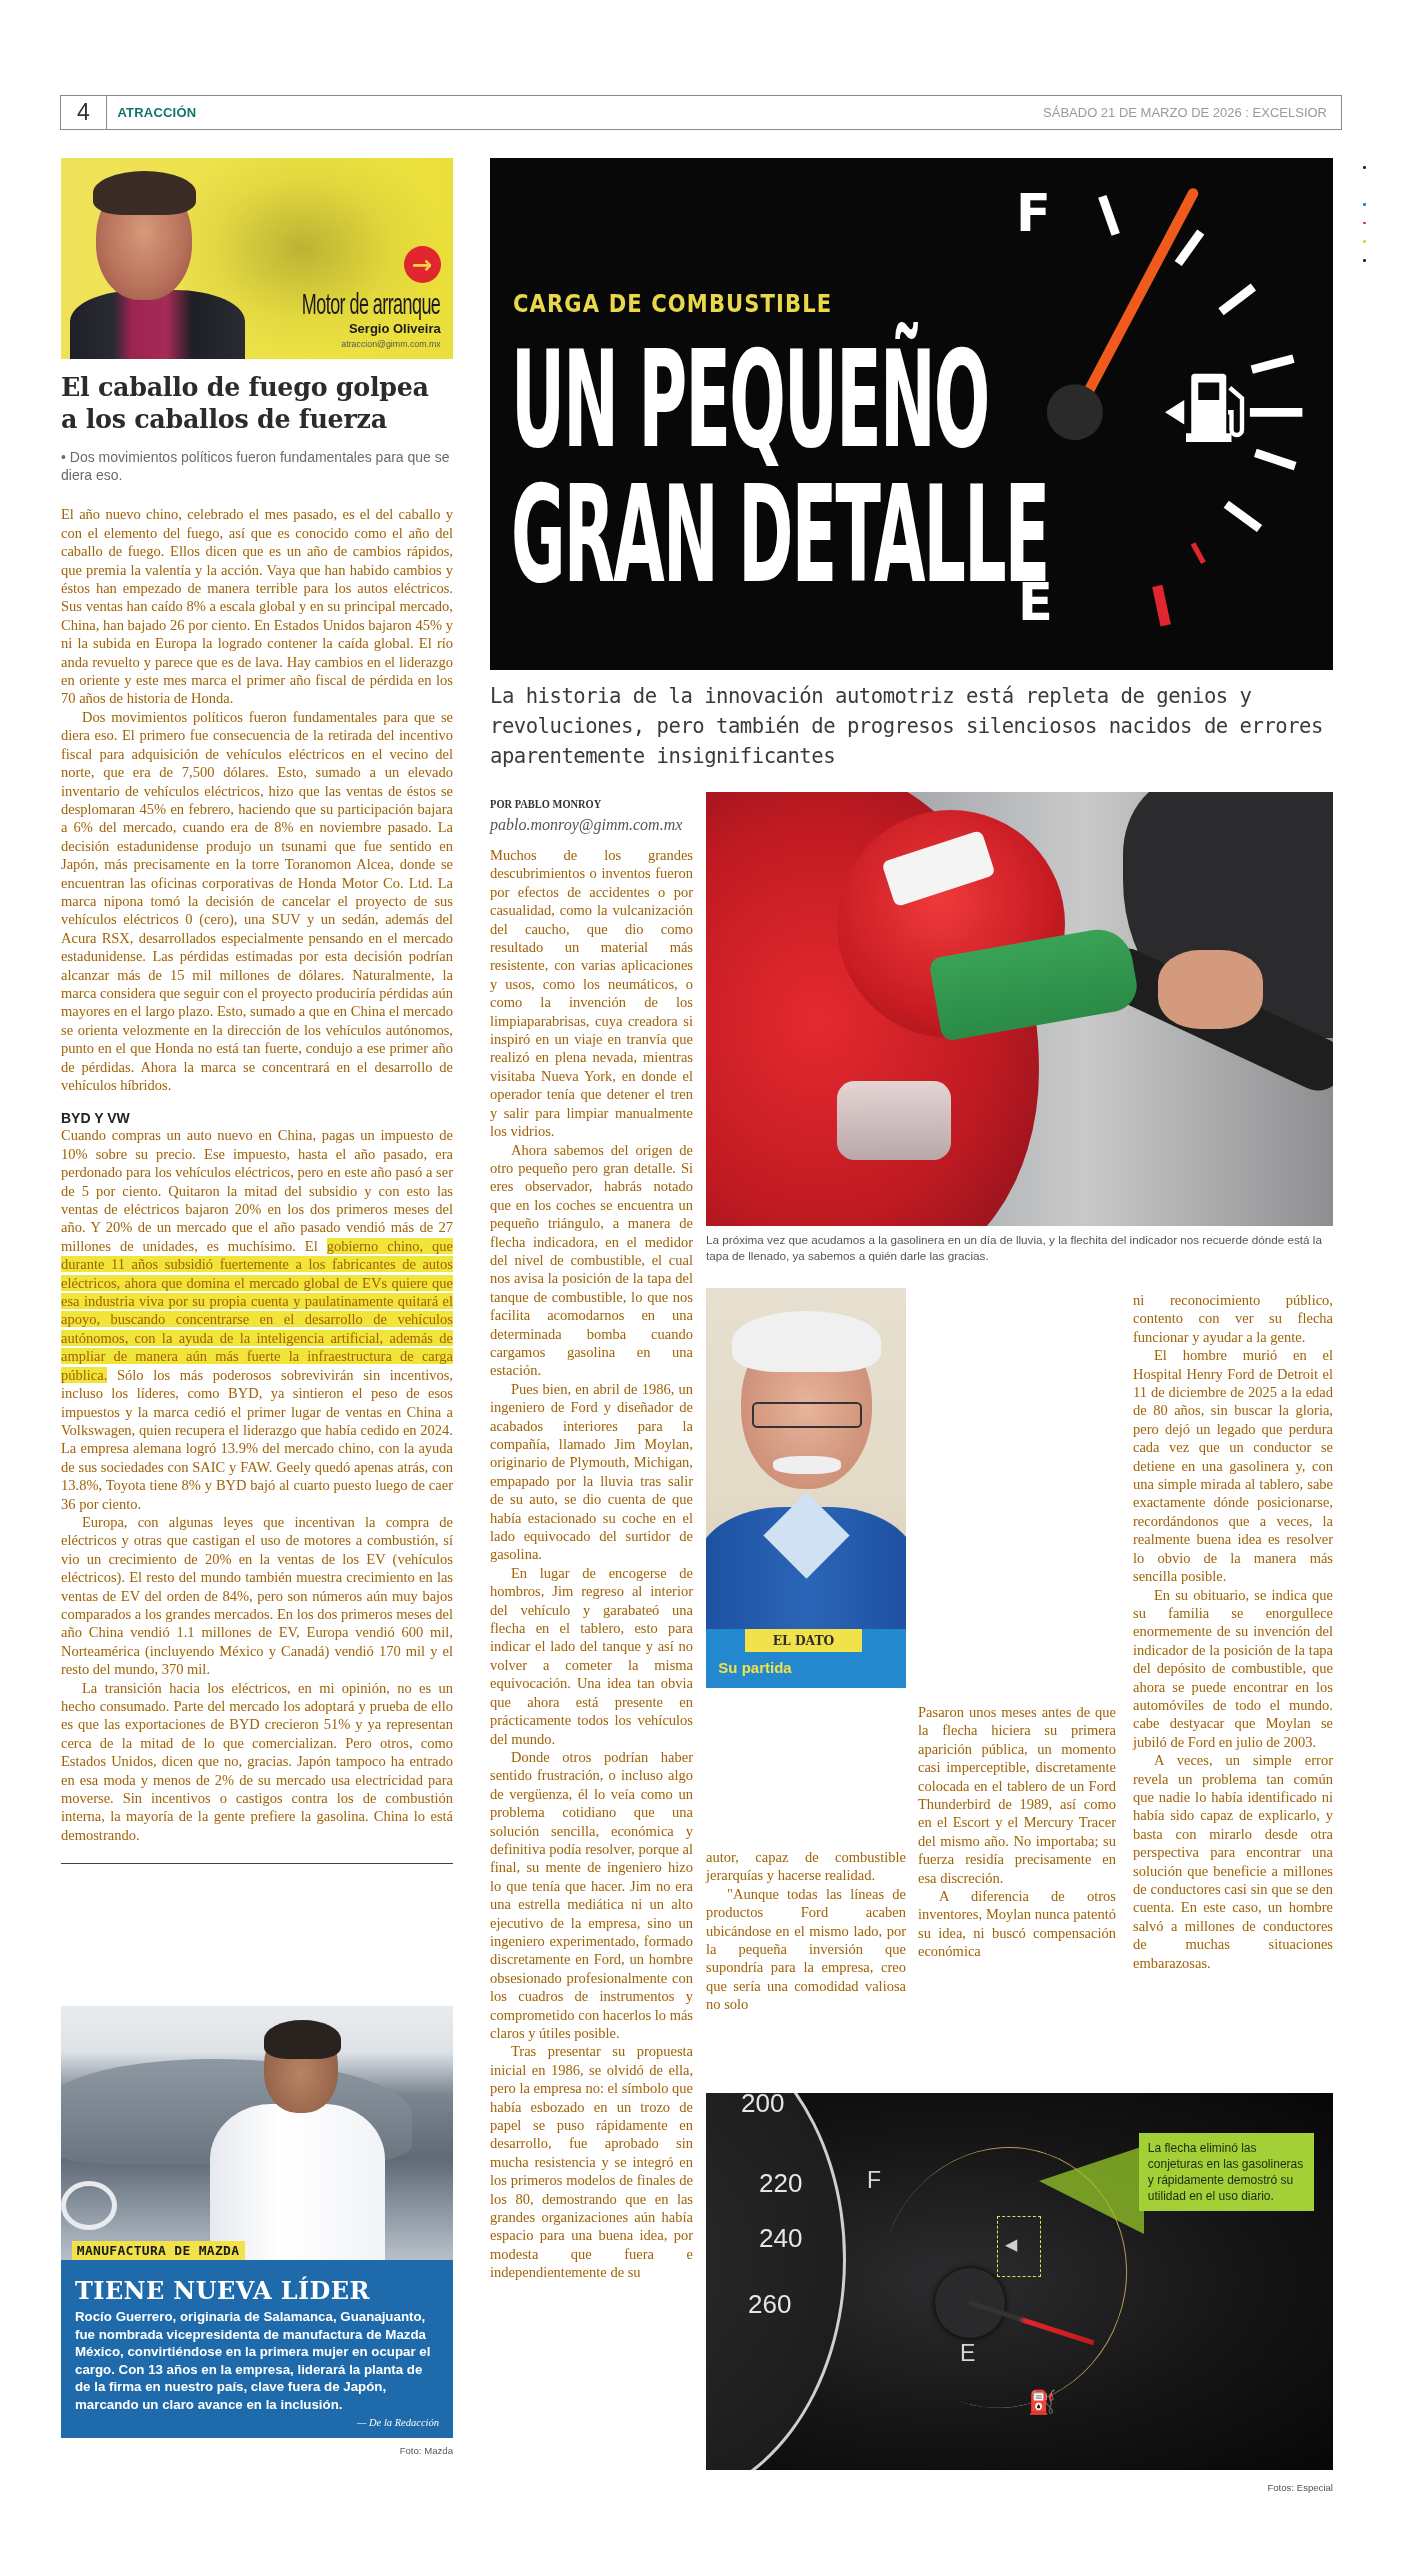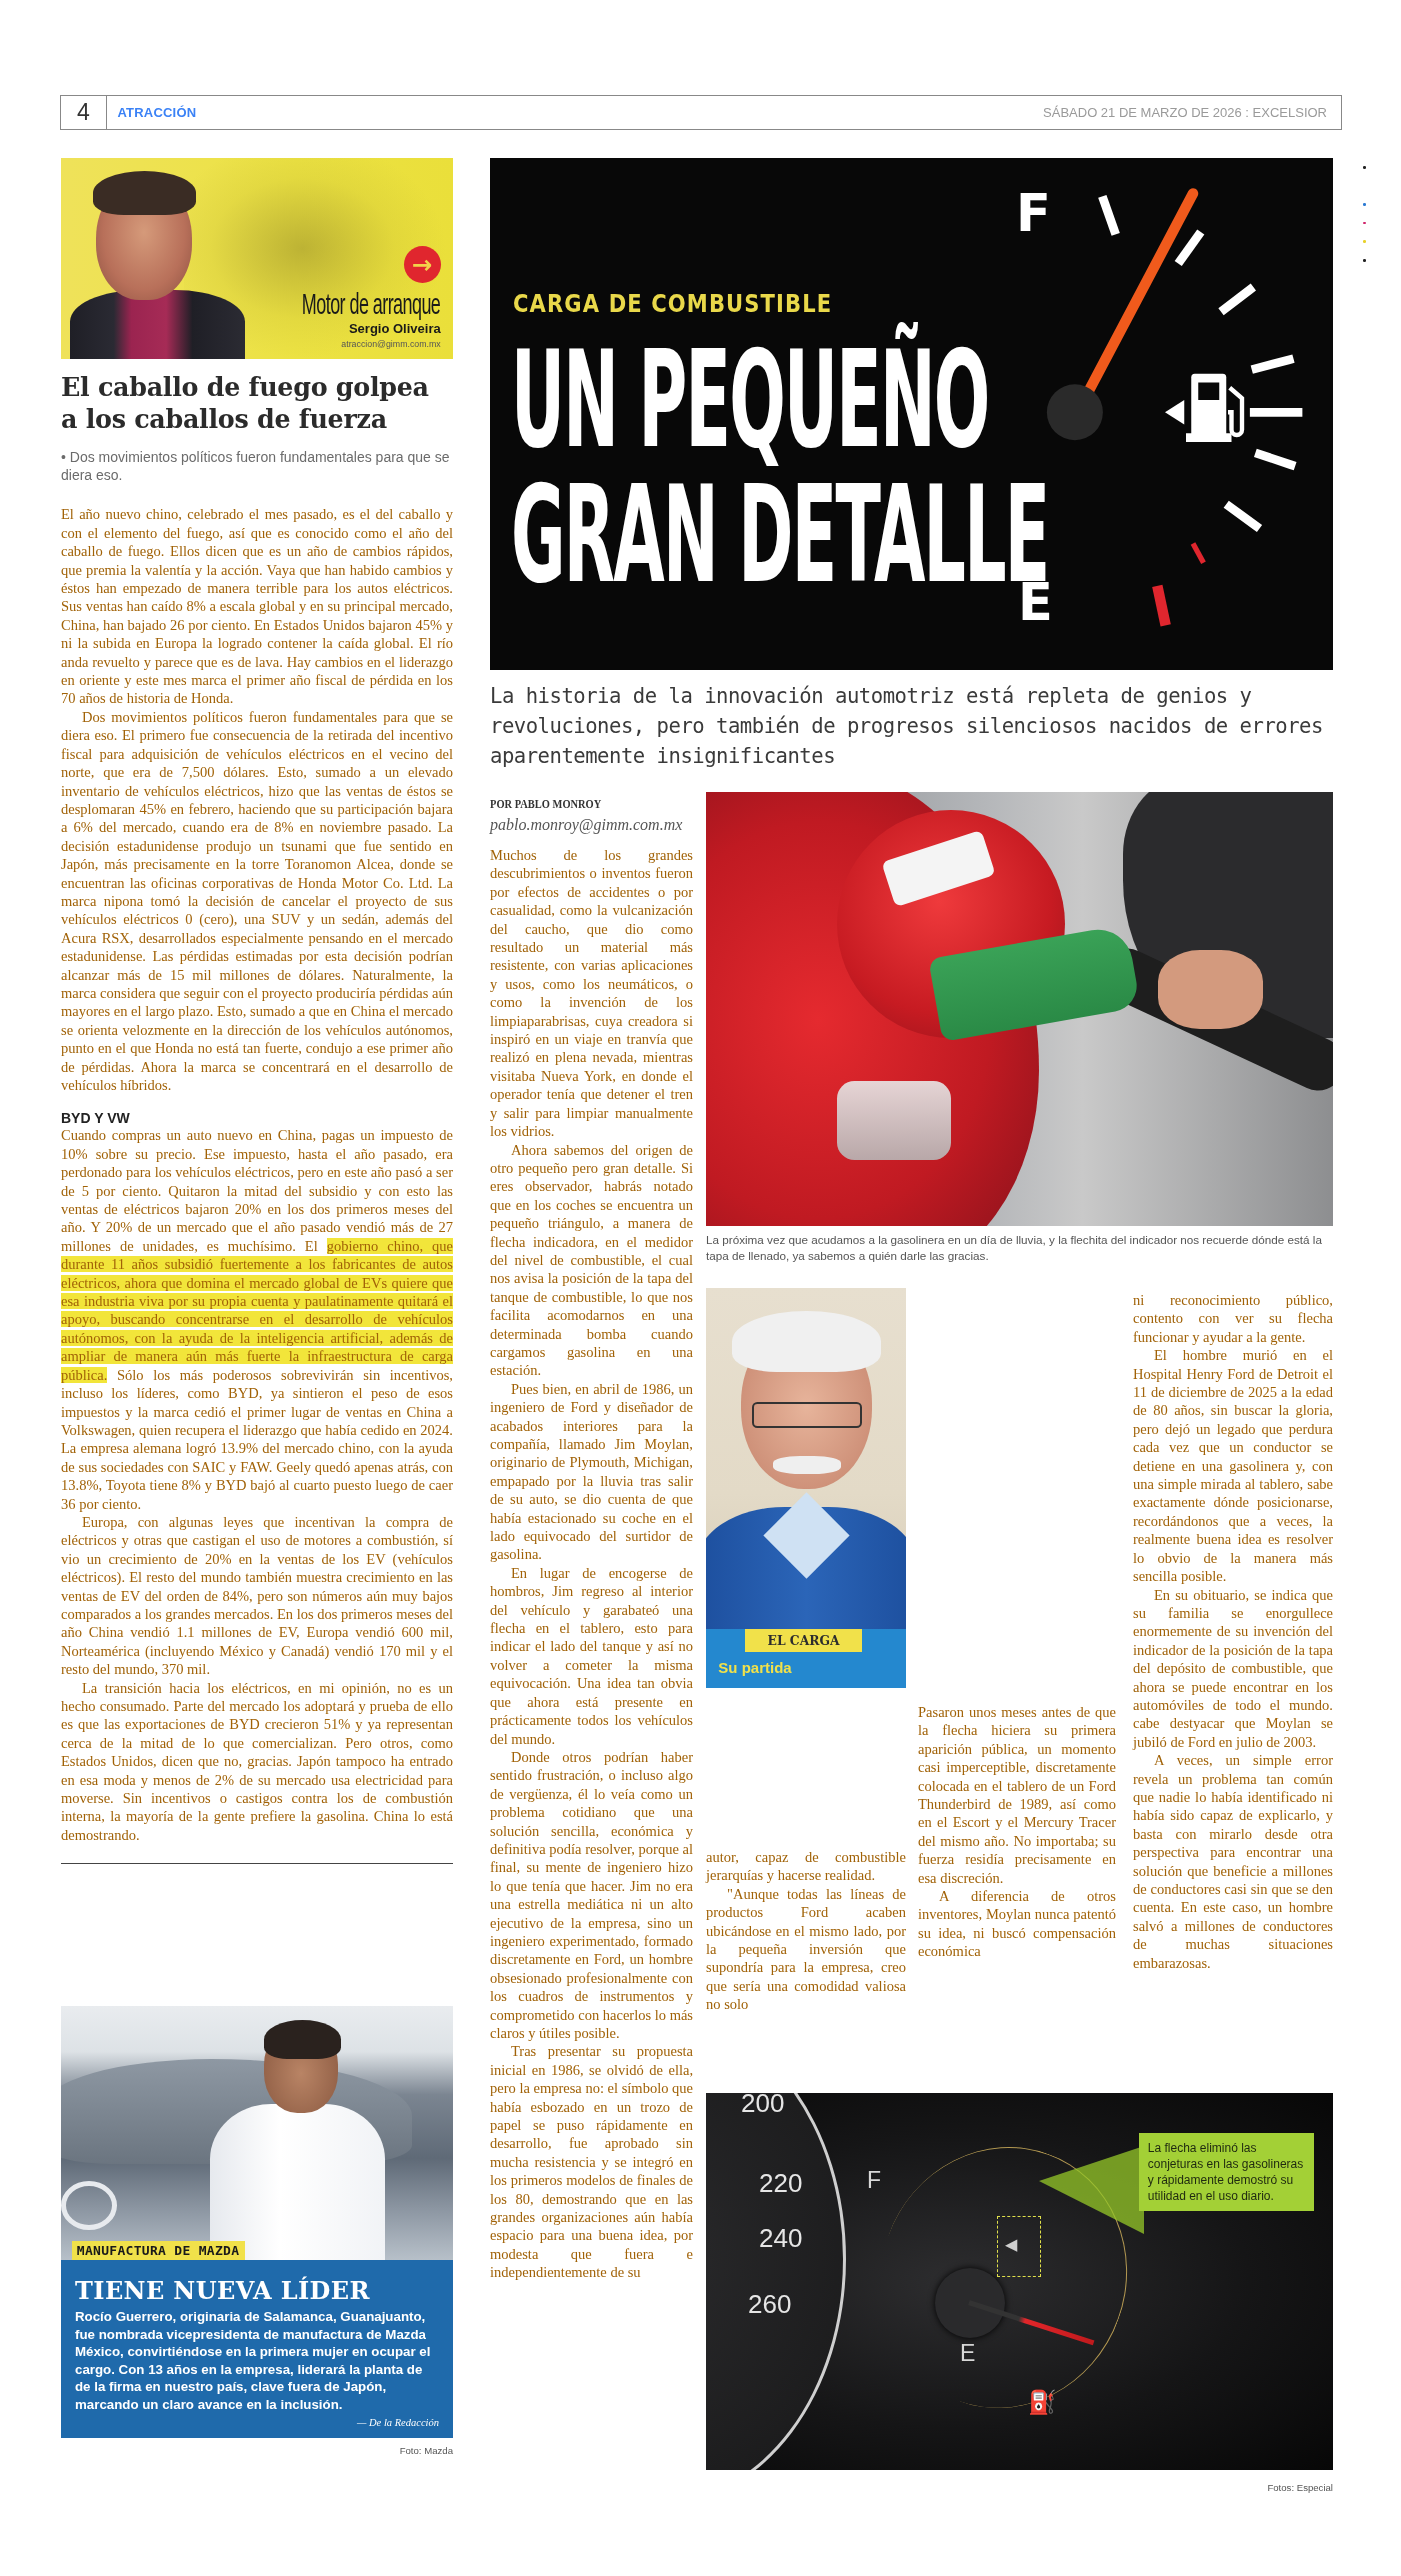--- a/index.html
+++ b/index.html
@@ -2,21 +2,21 @@
 <html style="font-size:14px"><head>
 <meta charset="utf-8">
 <style>
   * { box-sizing: border-box; margin: 0; padding: 0; }
   html, body { width: 1401px; height: 2576px; background: #ffffff; overflow: hidden; }
   body { position: relative; font-family: "Liberation Serif", serif; color: #2a2a2a; }
 
   
   .pagebar { position: absolute; left: 60px; top: 95px; width: 1282px; height: 35px; border: 0.9px solid #888; display: flex; align-items: center; }
   .pagebar .num { width: 46px; height: 100%; border-right: 0.9px solid #888; display: flex; align-items: center; justify-content: center; font-family: "Liberation Sans", sans-serif; font-size: 23px; color: #333; }
-  .pagebar .sec { padding-left: 10.5px; font-family: "Liberation Sans", sans-serif; font-size: 13px; font-weight: bold; color: #3b82f6; letter-spacing: 0.2px; }
+  .pagebar .sec { padding-left: 10.5px; font-family: "Liberation Sans", sans-serif; font-size: 13px; font-weight: bold; color: #0f766e; letter-spacing: 0.2px; }
   .pagebar .date { margin-left: auto; padding-right: 14px; font-family: "Liberation Sans", sans-serif; font-size: 13px; color: #9a9a9a; }
 
   
   .col-left { position: absolute; left: 61px; top: 158px; width: 392px; }
   .columnist { position: relative; width: 392px; height: 201px; background: linear-gradient(90deg, #efe25a 0%, #ece243 60%, #eadf3a 100%); overflow: hidden; }
   .columnist .bigface { position: absolute; left: 123px; top: 0; width: 263px; height: 201px; background: radial-gradient(ellipse at 45% 45%, rgba(150,140,40,0.55) 0%, rgba(200,190,50,0.25) 45%, rgba(0,0,0,0) 70%); }
   .columnist .person { position: absolute; left: 0; top: 8.8px; width: 201px; height: 193px; }
   .columnist .head { position: absolute; left: 35px; top: 10.5px; width: 96px; height: 123px; border-radius: 50% 50% 45% 45%; background: radial-gradient(ellipse at 50% 45%, #d59a7a 0%, #b8705a 60%, #8a4f3f 100%); }
   .columnist .hair { position: absolute; left: 32px; top: 4.4px; width: 103px; height: 44px; border-radius: 50% 50% 30% 30%; background: #3a2c24; }
   .columnist .shirt { position: absolute; left: 8.8px; top: 123px; width: 175px; height: 79px; border-radius: 40% 40% 0 0; background: linear-gradient(90deg, #1f1f26 0%, #2a2a33 25%, #9b2450 35%, #a62b56 55%, #1f1f26 70%, #2b2b33 100%); }
@@ -236,21 +236,21 @@
 <div class="photo-jim">
   <div class="jacket"></div>
   <div class="collar"></div>
   <div class="head"></div>
   <div class="hair"></div>
   <div class="glasses"></div>
   <div class="mustache"></div>
 </div>
 
 <div class="dato">
-  <div class="tag">EL CARGA</div>
+  <div class="tag">EL DATO</div>
   <div class="head">Su partida</div>
 </div>
 
 <div class="col-b-bottom">
   <div class="body">
     <p>autor, capaz de combustible jerarquías y hacerse realidad.</p>
     <p>"Aunque todas las líneas de productos Ford acaben ubicándose en el mismo lado, por la pequeña inversión que supondría para la empresa, creo que sería una comodidad valiosa no solo</p>
   </div>
 </div>
 

